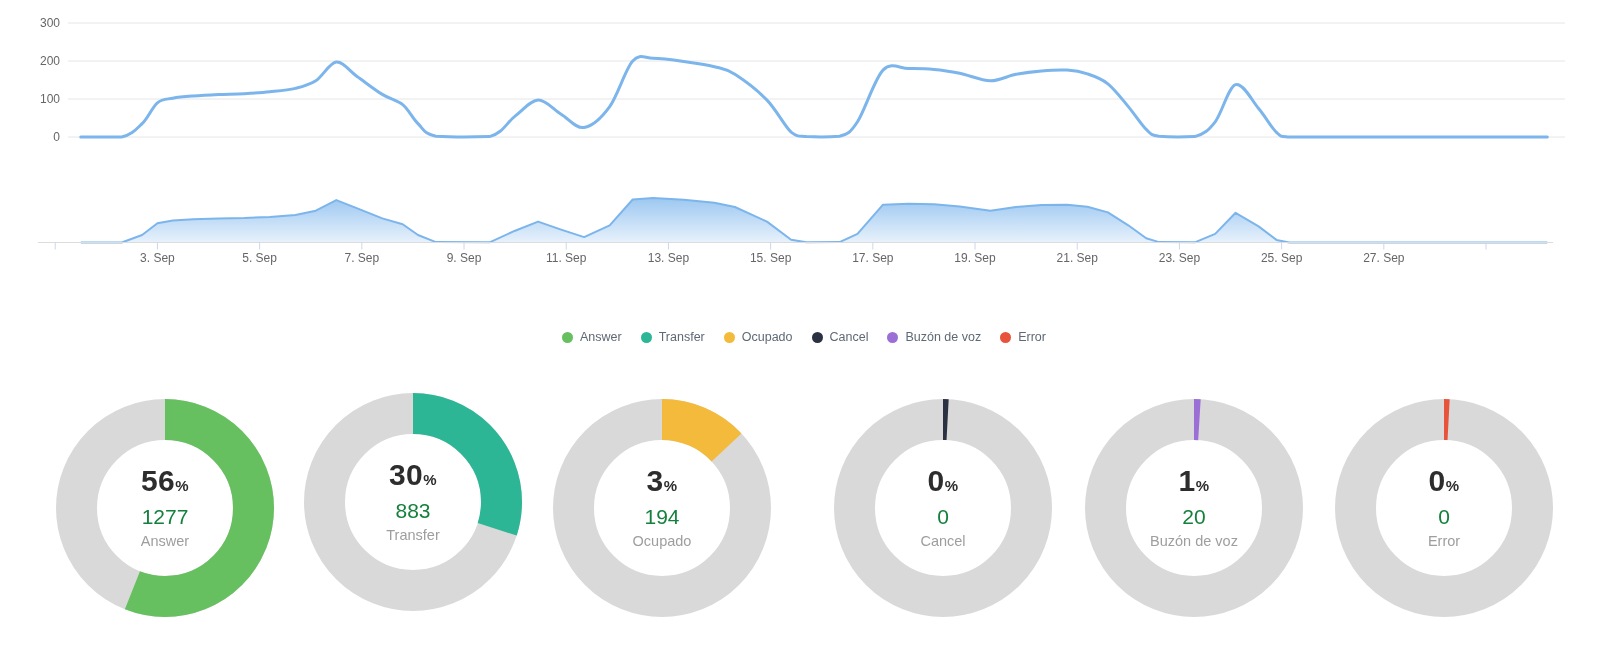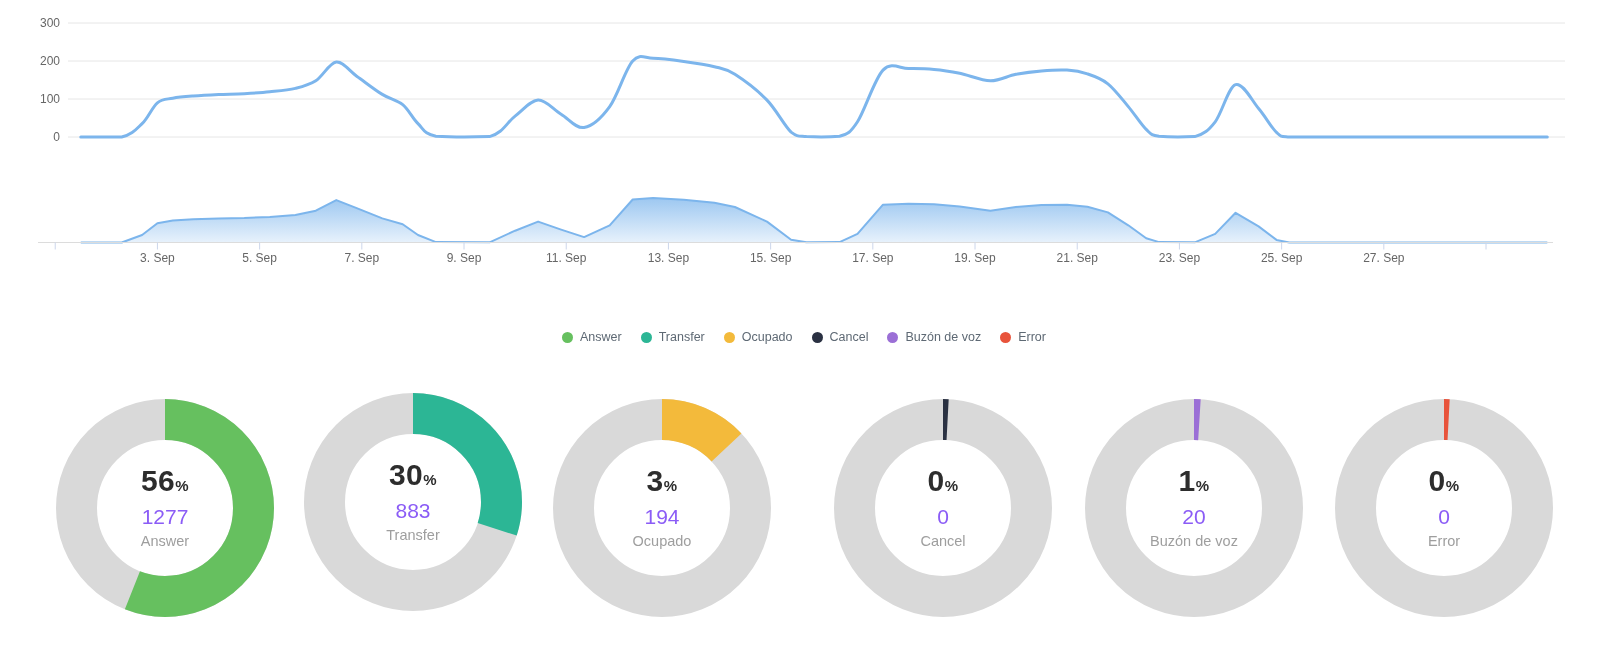--- a/index.html
+++ b/index.html
@@ -10,21 +10,21 @@
           display:flex;justify-content:center;align-items:center;gap:19px;}
   .legend-item{display:flex;align-items:center;gap:7px;cursor:pointer;}
   .legend-dot{width:11px;height:11px;border-radius:50%;display:inline-block;}
   .legend-label{font-size:12.5px;color:#5e6974;}
   .donut{position:absolute;width:230px;height:230px;}
   .donut svg{position:absolute;left:0;top:0;}
   .donut-text{position:absolute;inset:0;display:flex;flex-direction:column;
               align-items:center;justify-content:center;pointer-events:none;}
   .donut-pct{font-size:30px;font-weight:600;color:#2d2d2d;line-height:34px;letter-spacing:0.5px;}
   .donut-pct .pct-sign{font-size:15px;font-weight:600;color:#2d2d2d;}
-  .donut-count{font-size:21px;color:#8b5cf6;line-height:27px;}
+  .donut-count{font-size:21px;color:#15803d;line-height:27px;}
   .donut-label{font-size:14.5px;color:#9e9e9e;line-height:22px;}
 </style>
 </head>
 <body>
 
 <div class="page">
   <svg id="timeline-svg" width="1608" height="300">
       <defs>
         <linearGradient id="navGrad" x1="0" y1="0" x2="0" y2="1">
           <stop offset="0%" stop-color="rgba(124,181,236,0.75)"></stop>

